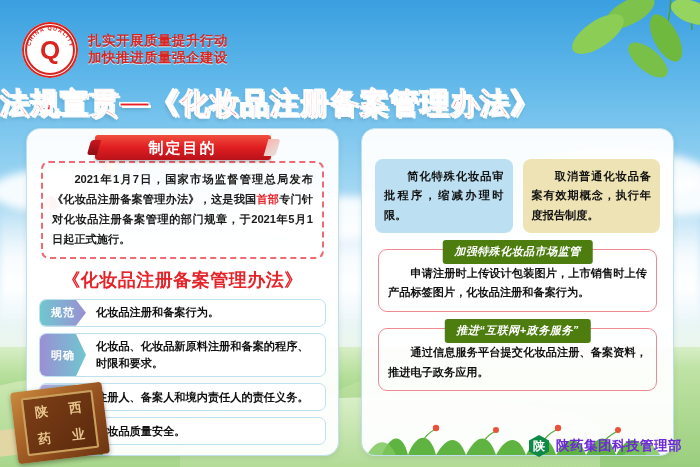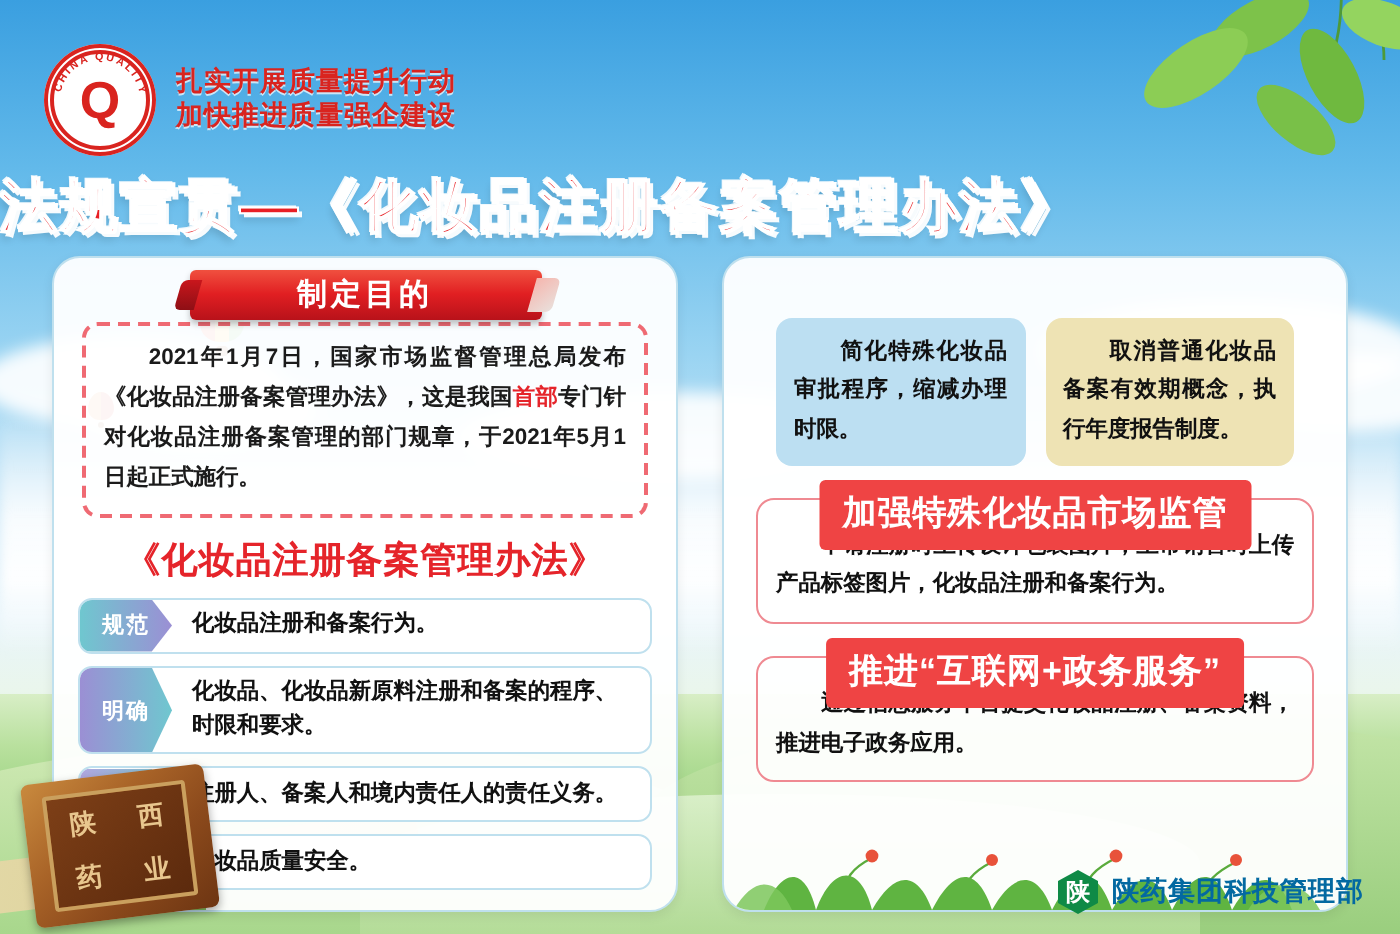--- a/index.html
+++ b/index.html
@@ -126,39 +126,39 @@
   .tag.t1{background:linear-gradient(90deg,#6fc7cf,#9b8fd4);}
   .tag.t2{background:linear-gradient(90deg,#9b8fd4,#6fc7cf);}
   .tag.t3{background:linear-gradient(90deg,#b0a6df,#7fcbd2);}
   .tag.t4{background:linear-gradient(90deg,#5fc2cd,#9a90d6);}
   .row-text{
     flex:1;padding:4px 8px 4px 10px;font-size:11.2px;line-height:1.55;
     color:#111;font-weight:bold;display:flex;align-items:center;
   }
 
   
-  .cards2{display:flex;gap:10px;margin:4px 14px 0;}
+  .cards2{display:flex;gap:10px;margin:4px 1px 0;}
   .card{
     flex:1;border-radius:8px;padding:8px 9px;font-size:11.2px;line-height:1.72;
     color:#111;font-weight:bold;text-align:justify;min-height:64px;box-sizing:border-box;
   }
   .card .indent{display:inline-block;width:2em;}
   .card.blue{background:#bcdff2;}
   .card.yellow{background:#eee3b4;}
 
   .sectionbox{
     position:relative;border:1.5px solid #ef8a92;border-radius:9px;
     margin:16px 4px 0;padding:14px 9px 8px;
     font-size:11.2px;line-height:1.75;color:#111;font-weight:bold;text-align:justify;
   }
   .sectionbox .indent{display:inline-block;width:2em;}
   .pill{
     position:absolute;left:50%;transform:translateX(-50%);top:-10px;
-    background:#ef4444;color:#fff;font-size:17px;font-weight:bold;
-    padding:2.5px 12px;border-radius:3px;white-space:nowrap;letter-spacing:.5px;
+    background:#4d7c0f;color:#fff;font-size:11px;font-weight:bold;
+    padding:2.5px 12px;border-radius:3px;white-space:nowrap;letter-spacing:.5px;font-style:italic;
   }
 
   
   .grass-deco{position:absolute;left:0;right:0;bottom:0;height:40px;pointer-events:none;}
   .city-deco{position:absolute;left:6px;bottom:0;width:70px;height:46px;pointer-events:none;}
 
   
   .seal{
     position:absolute;left:14px;bottom:8px;width:92px;height:72px;
     transform:rotate(-7deg);
@@ -178,21 +178,21 @@
 
   
   .footer{
     position:absolute;right:18px;bottom:10px;display:flex;align-items:center;gap:7px;
   }
   .hexlogo{
     width:20px;height:22px;background:#0f8a46;color:#fff;
     clip-path:polygon(50% 0,100% 25%,100% 75%,50% 100%,0 75%,0 25%);
     display:flex;align-items:center;justify-content:center;font-size:12px;font-weight:bold;
   }
-  .footer-text{color:#0369a1;font-weight:bold;font-size:13.5px;letter-spacing:.5px;}
+  .footer-text{color:#6d28d9;font-weight:bold;font-size:13.5px;letter-spacing:.5px;}
 </style>
 </head>
 <body>
 
 <div class="poster">
 
   <div class="sky"></div>
   <div class="cloudband"></div>
   <div class="cloud c1"></div>
   <div class="cloud c2"></div>

